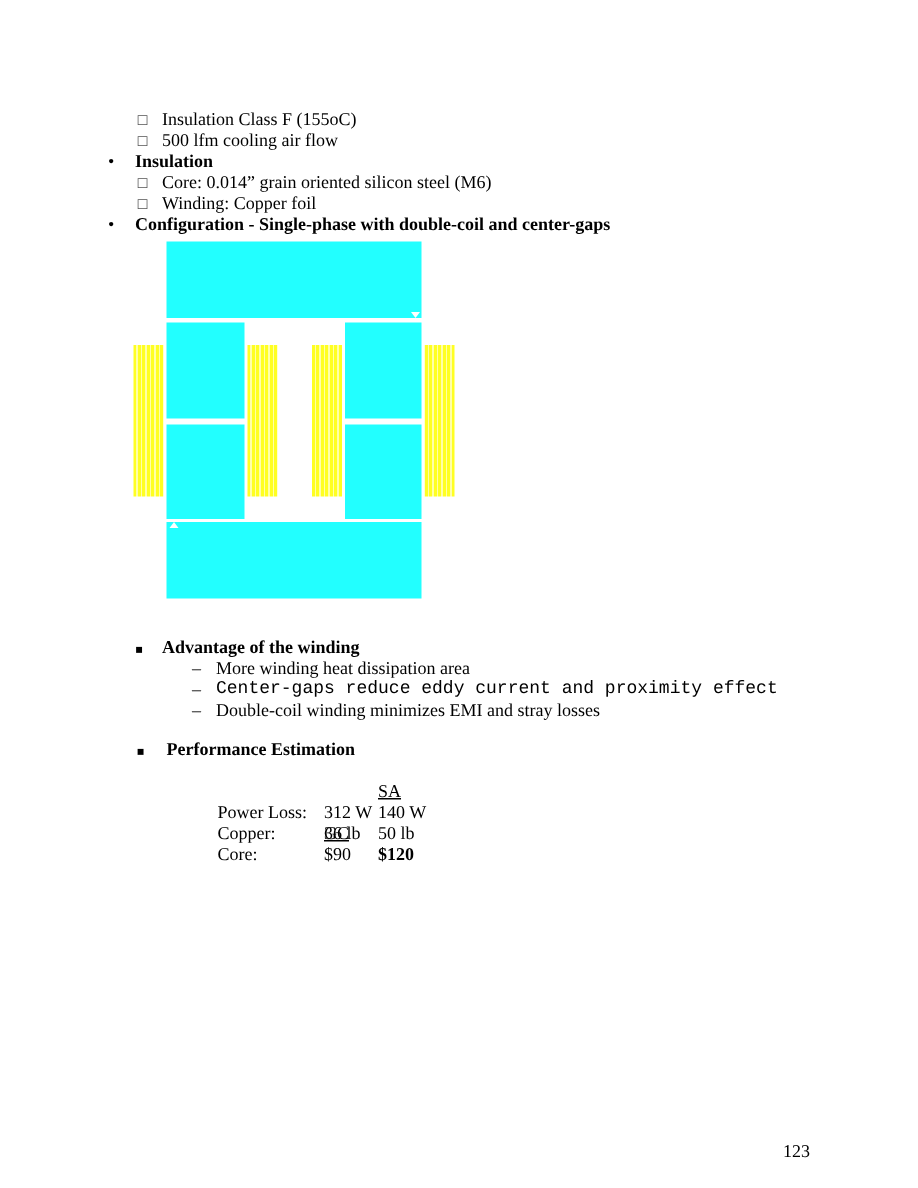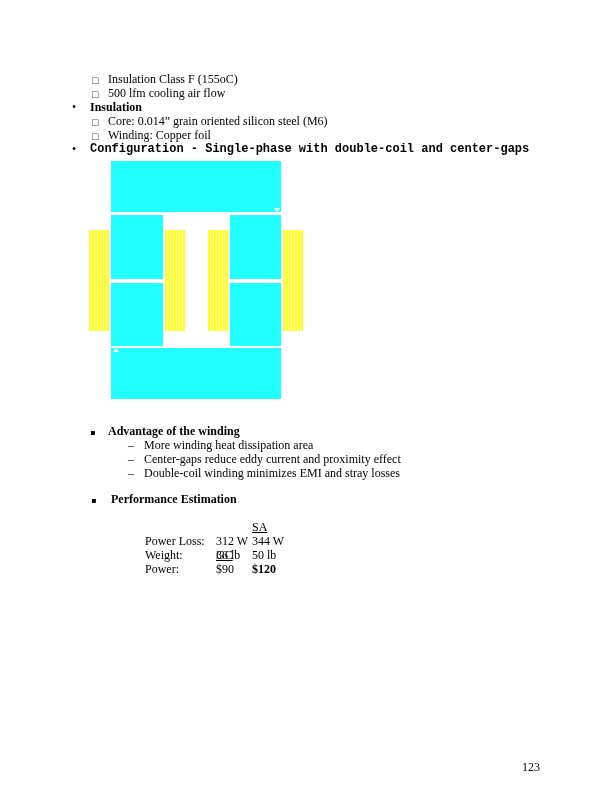--- a/index.html
+++ b/index.html
@@ -37,21 +37,21 @@
 <span class="abs" style="left:108px;top:86px;">500 lfm cooling air flow</span>
 
 <span class="abs dot" style="left:72px;top:100px;">•</span>
 <span class="abs b" style="left:90px;top:100px;">Insulation</span>
 <span class="abs glyph" style="left:91px;top:116px;">☐</span>
 <span class="abs" style="left:108px;top:114px;">Core: 0.014” grain oriented silicon steel (M6)</span>
 <span class="abs glyph" style="left:91px;top:130px;">☐</span>
 <span class="abs" style="left:108px;top:128px;">Winding: Copper foil</span>
 
 <span class="abs dot" style="left:72px;top:142px;">•</span>
-<span class="abs b" style="left:90px;top:142px;font-family:Liberation Mono, monospace;">Configuration - Single-phase with double-coil and center-gaps</span>
+<span class="abs b" style="left:90px;top:142px;">Configuration - Single-phase with double-coil and center-gaps</span>
 
 <div style="position:absolute;left:0;top:0;width:612px;height:792px;pointer-events:none;">
 
   <div class="core" style="left:111px;top:161px;width:170px;height:51px;"></div>
   <div class="gapmark down" style="left:274px;top:208px;"></div>
 
   <div class="core" style="left:111px;top:215px;width:52px;height:64px;"></div>
   <div class="core" style="left:111px;top:283px;width:52px;height:63px;"></div>
 
   <div class="core" style="left:230px;top:215px;width:51px;height:64px;"></div>
@@ -64,37 +64,37 @@
   <div class="coil" style="left:165px;top:230px;width:20px;height:101px;"></div>
   <div class="coil" style="left:208px;top:230px;width:20px;height:101px;"></div>
   <div class="coil" style="left:283px;top:230px;width:20px;height:101px;"></div>
 </div>
 
 <span class="abs sq" style="left:90px;top:426px;">▪</span>
 <span class="abs b" style="left:108px;top:424px;">Advantage of the winding</span>
 <span class="abs" style="left:128px;top:438px;">–</span>
 <span class="abs" style="left:144px;top:438px;">More winding heat dissipation area</span>
 <span class="abs" style="left:128px;top:452px;">–</span>
-<span class="abs" style="left:144px;top:452px;">Center-gaps reduce eddy current and proximity effect</span>
+<span class="abs" style="left:144px;top:452px;font-family:Liberation Mono, monospace;">Center-gaps reduce eddy current and proximity effect</span>
 <span class="abs" style="left:128px;top:466px;">–</span>
 <span class="abs" style="left:144px;top:466px;">Double-coil winding minimizes EMI and stray losses</span>
 
 <span class="abs sq" style="left:91px;top:494px;">▪</span>
 <span class="abs b" style="left:111px;top:492px;">Performance Estimation</span>
 
 <div>
   <span class="abs u" style="left:216px;top:548px;">GC</span>
   <span class="abs u" style="left:252px;top:520px;">SA</span>
 
   <span class="abs" style="left:145px;top:534px;">Power Loss:</span>
   <span class="abs" style="left:216px;top:534px;">312 W</span>
-  <span class="abs" style="left:252px;top:534px;">344 W</span>
+  <span class="abs" style="left:252px;top:534px;">140 W</span>
 
-  <span class="abs" style="left:145px;top:548px;">Weight:</span>
+  <span class="abs" style="left:145px;top:548px;">Copper:</span>
   <span class="abs" style="left:216px;top:548px;">36 lb</span>
   <span class="abs" style="left:252px;top:548px;">50 lb</span>
 
-  <span class="abs" style="left:145px;top:562px;">Power:</span>
+  <span class="abs" style="left:145px;top:562px;">Core:</span>
   <span class="abs" style="left:216px;top:562px;">$90</span>
   <span class="abs" style="left:252px;top:562px;font-weight:bold;">$120</span>
 </div>
 
 <span class="abs" style="left:522px;top:760px;">123</span>
 
 </body></html>

